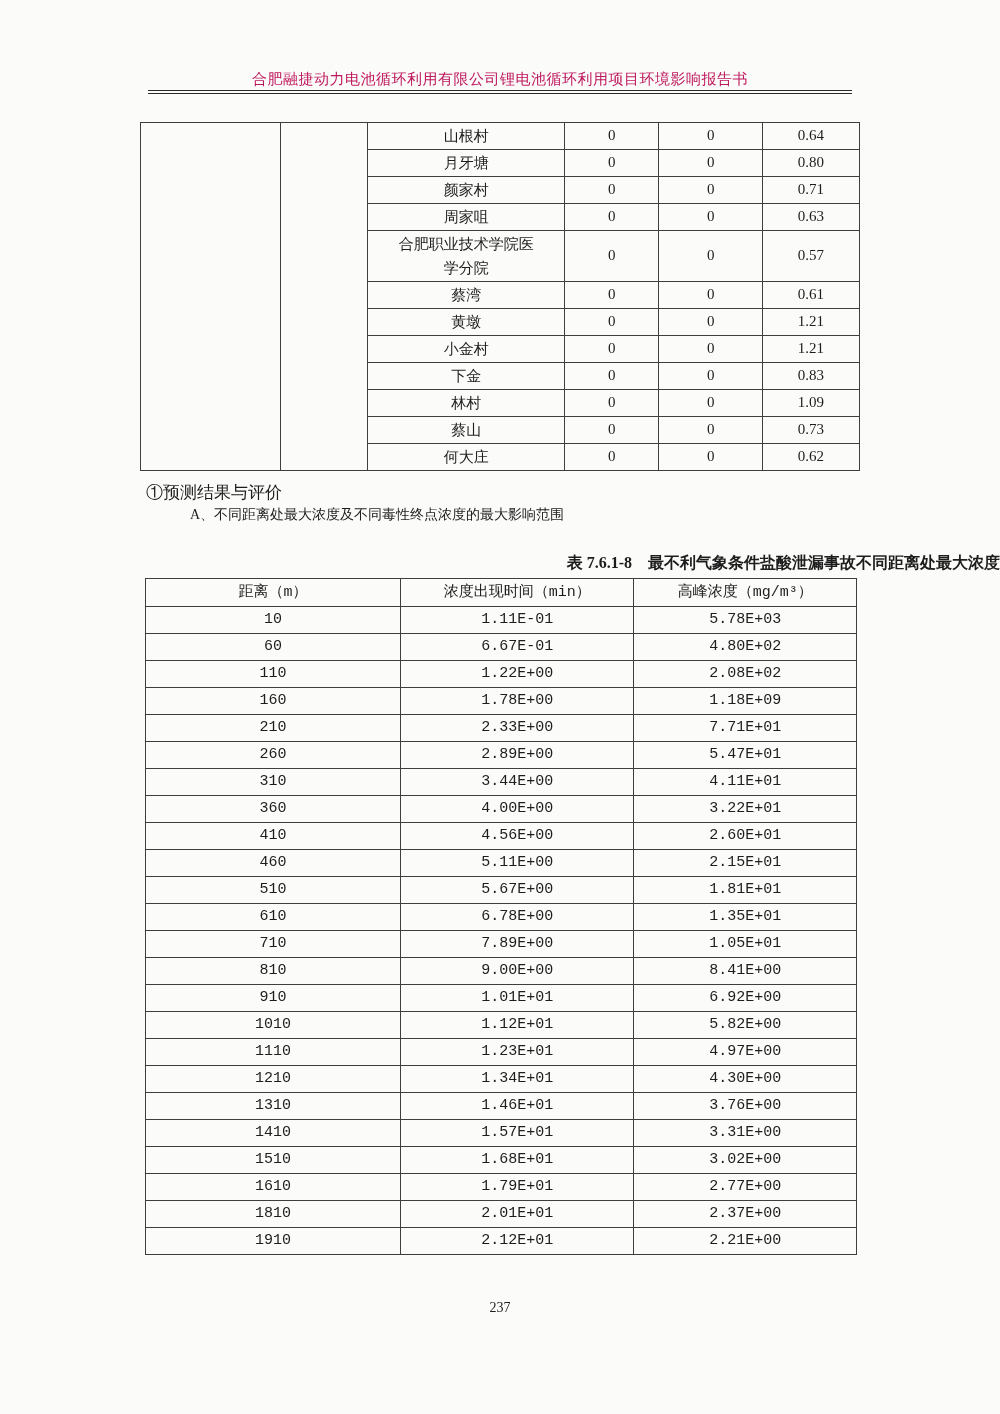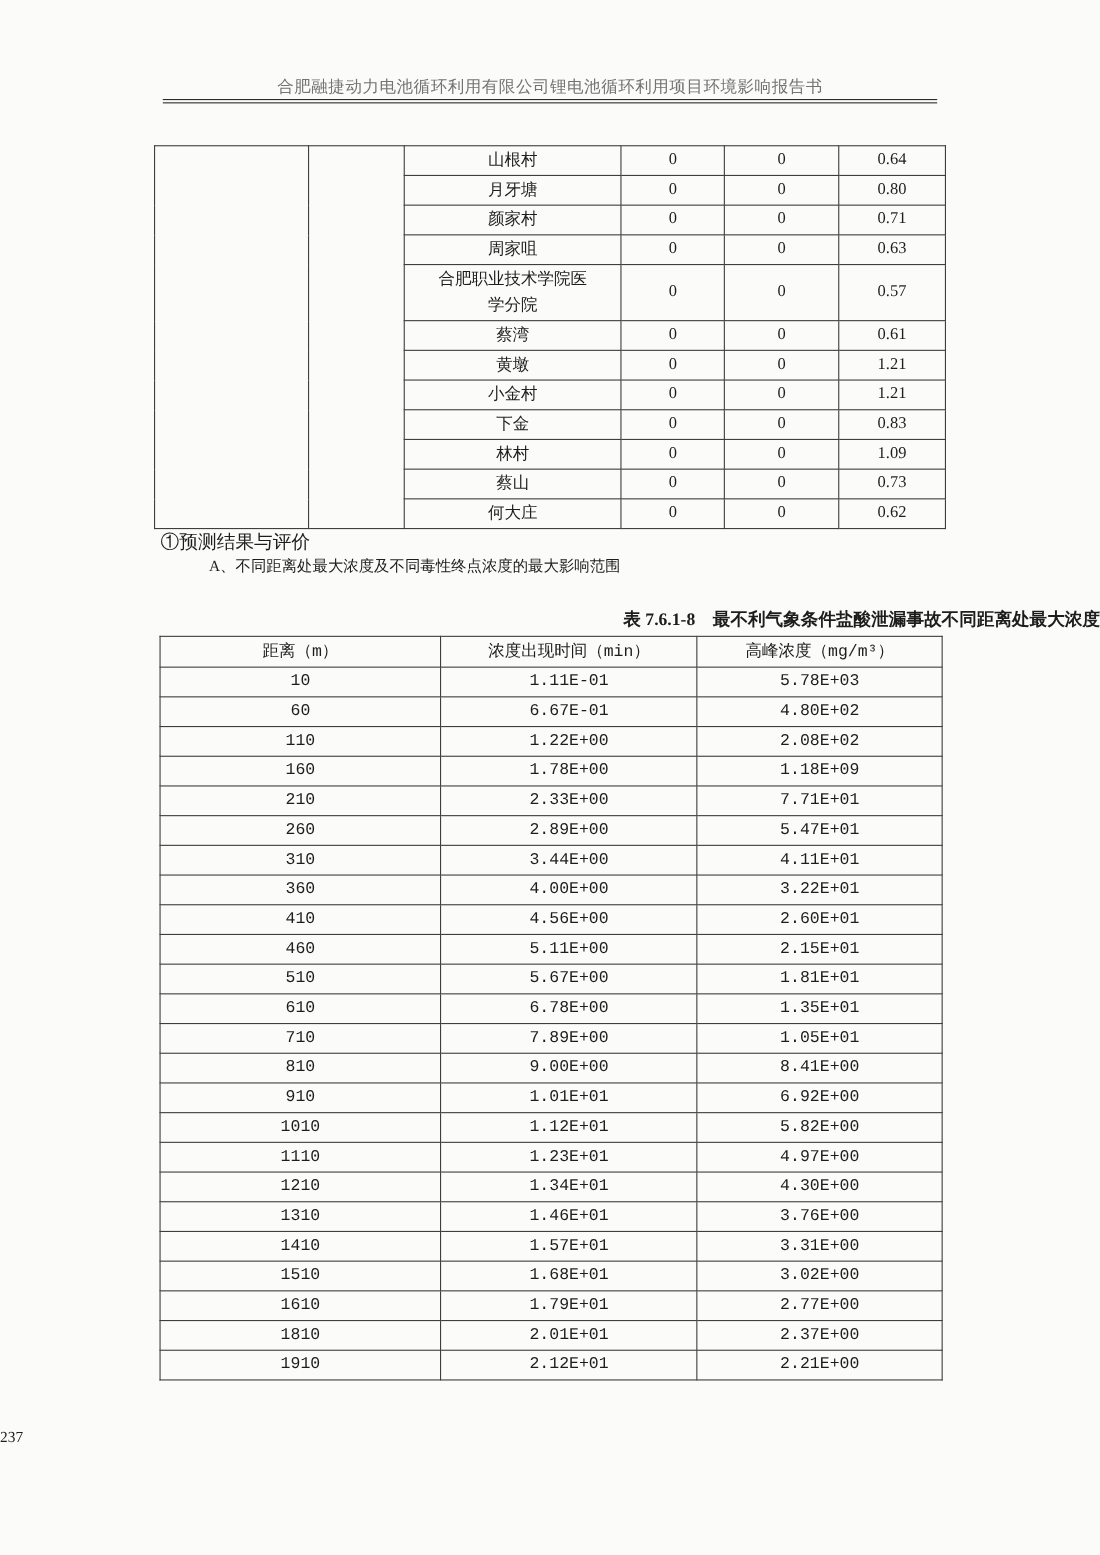--- a/index.html
+++ b/index.html
@@ -17,21 +17,21 @@
 
   
   .header-title {
     position: absolute;
     top: 70px;
     left: 0;
     right: 0;
     text-align: center;
     font-size: 15px;
     letter-spacing: 0.5px;
-    color: #737373;
+    color: #be185d;
   }
   .header-rule {
     position: absolute;
     top: 90px;
     left: 148px;
     width: 704px;
     height: 0;
     border-bottom: 4px double #2b2b2b;
   }
 
@@ -44,21 +44,21 @@
     font-weight: normal;
     font-size: 15px;
     height: 27px;
     padding: 1px 4px;
     line-height: 1.45;
   }
 
   
   .cont-table {
     position: absolute;
-    top: 132px;
+    top: 122px;
     left: 140px;
     width: 720px;
     padding-left: 40px;
   }
   .cont-table .blank-cell { background: #fbfbf9; }
   .name-wrap { display: inline-block; max-width: 9.4em; line-height: 1.6; }
 
   
   .item-heading {
     position: absolute;
@@ -91,21 +91,21 @@
     font-family: Liberation Mono, monospace;
   }
   .dist-table th { height: 28px; }
 
   
   .page-number {
     position: absolute;
     top: 1300px;
     left: 0;
     right: 0;
-    text-align: left;
+    text-align: center;
     font-size: 14px;
   }
 </style>
 </head>
 <body>
 
 <div class="page">
 
   <div class="header-title">合肥融捷动力电池循环利用有限公司锂电池循环利用项目环境影响报告书</div>
   <div class="header-rule"></div>

